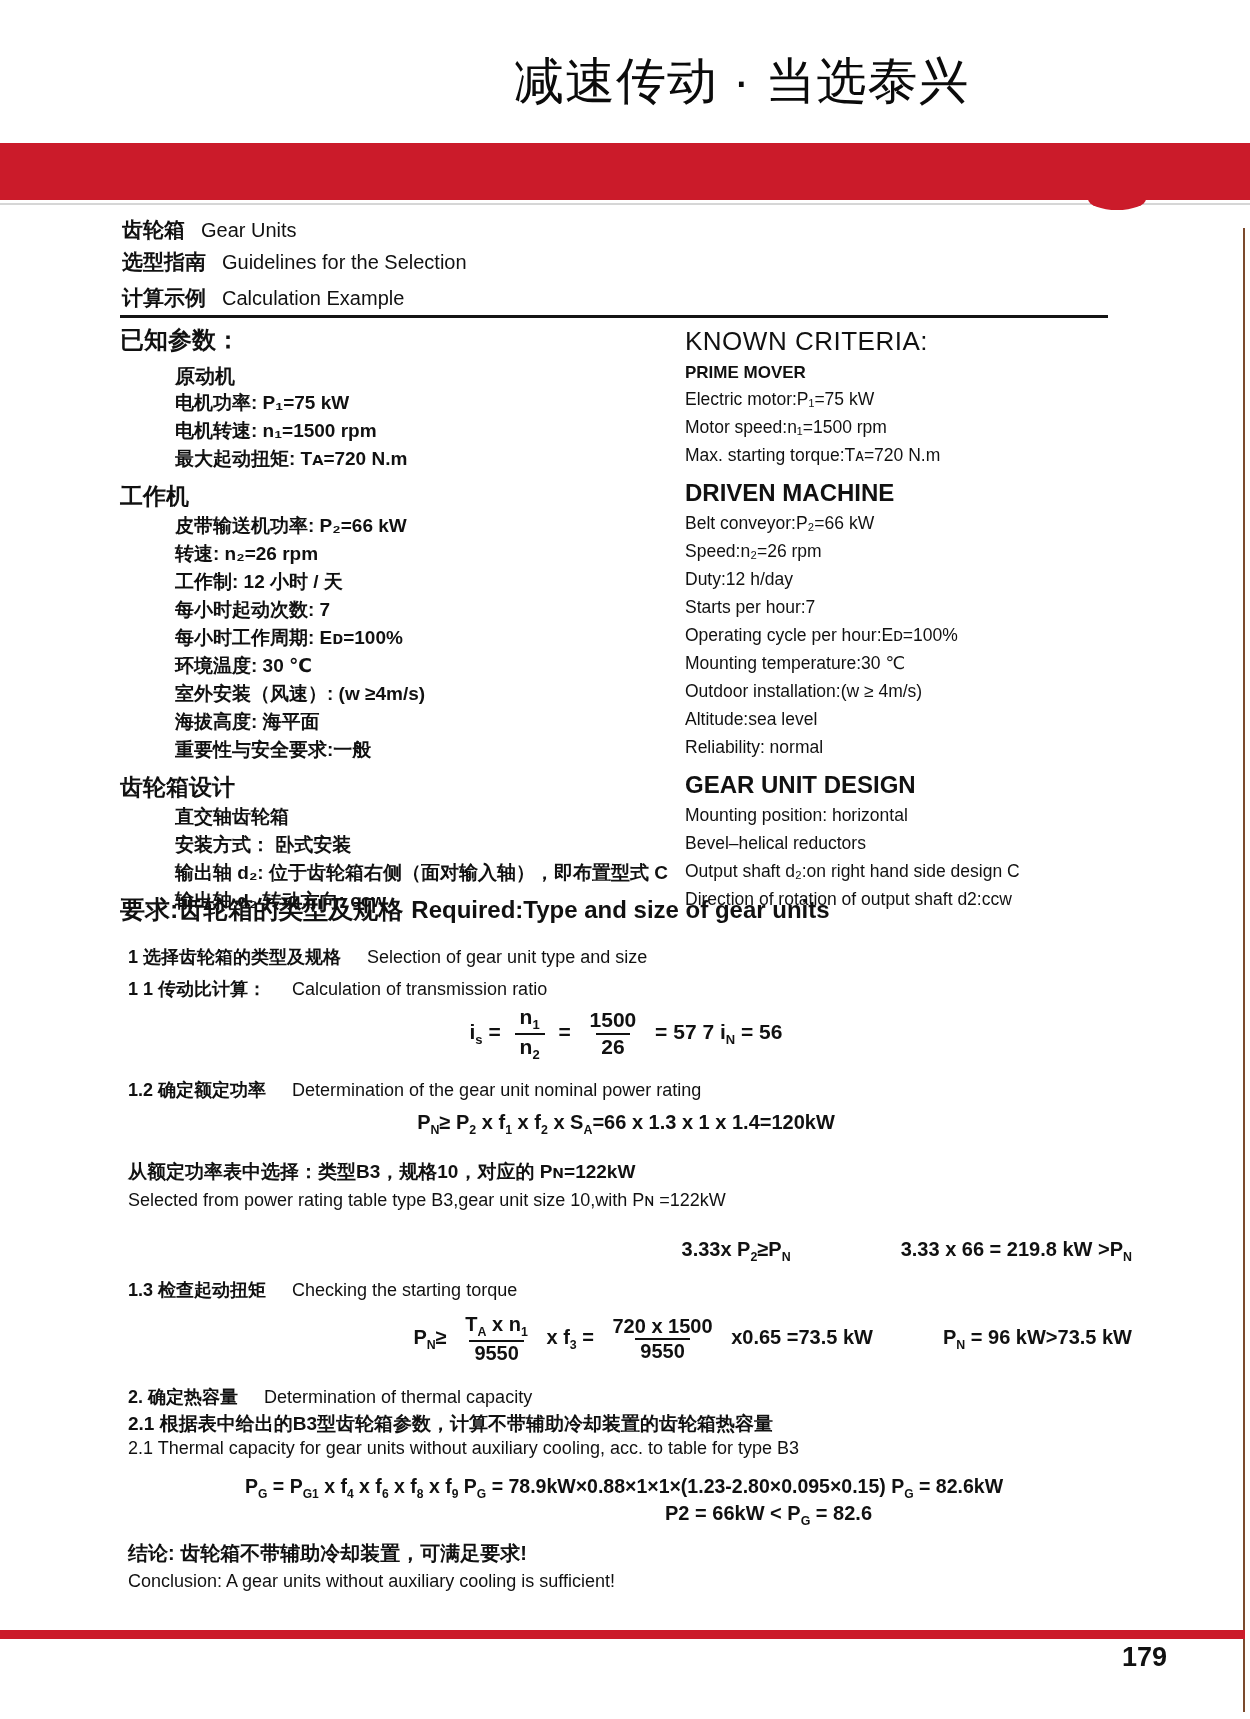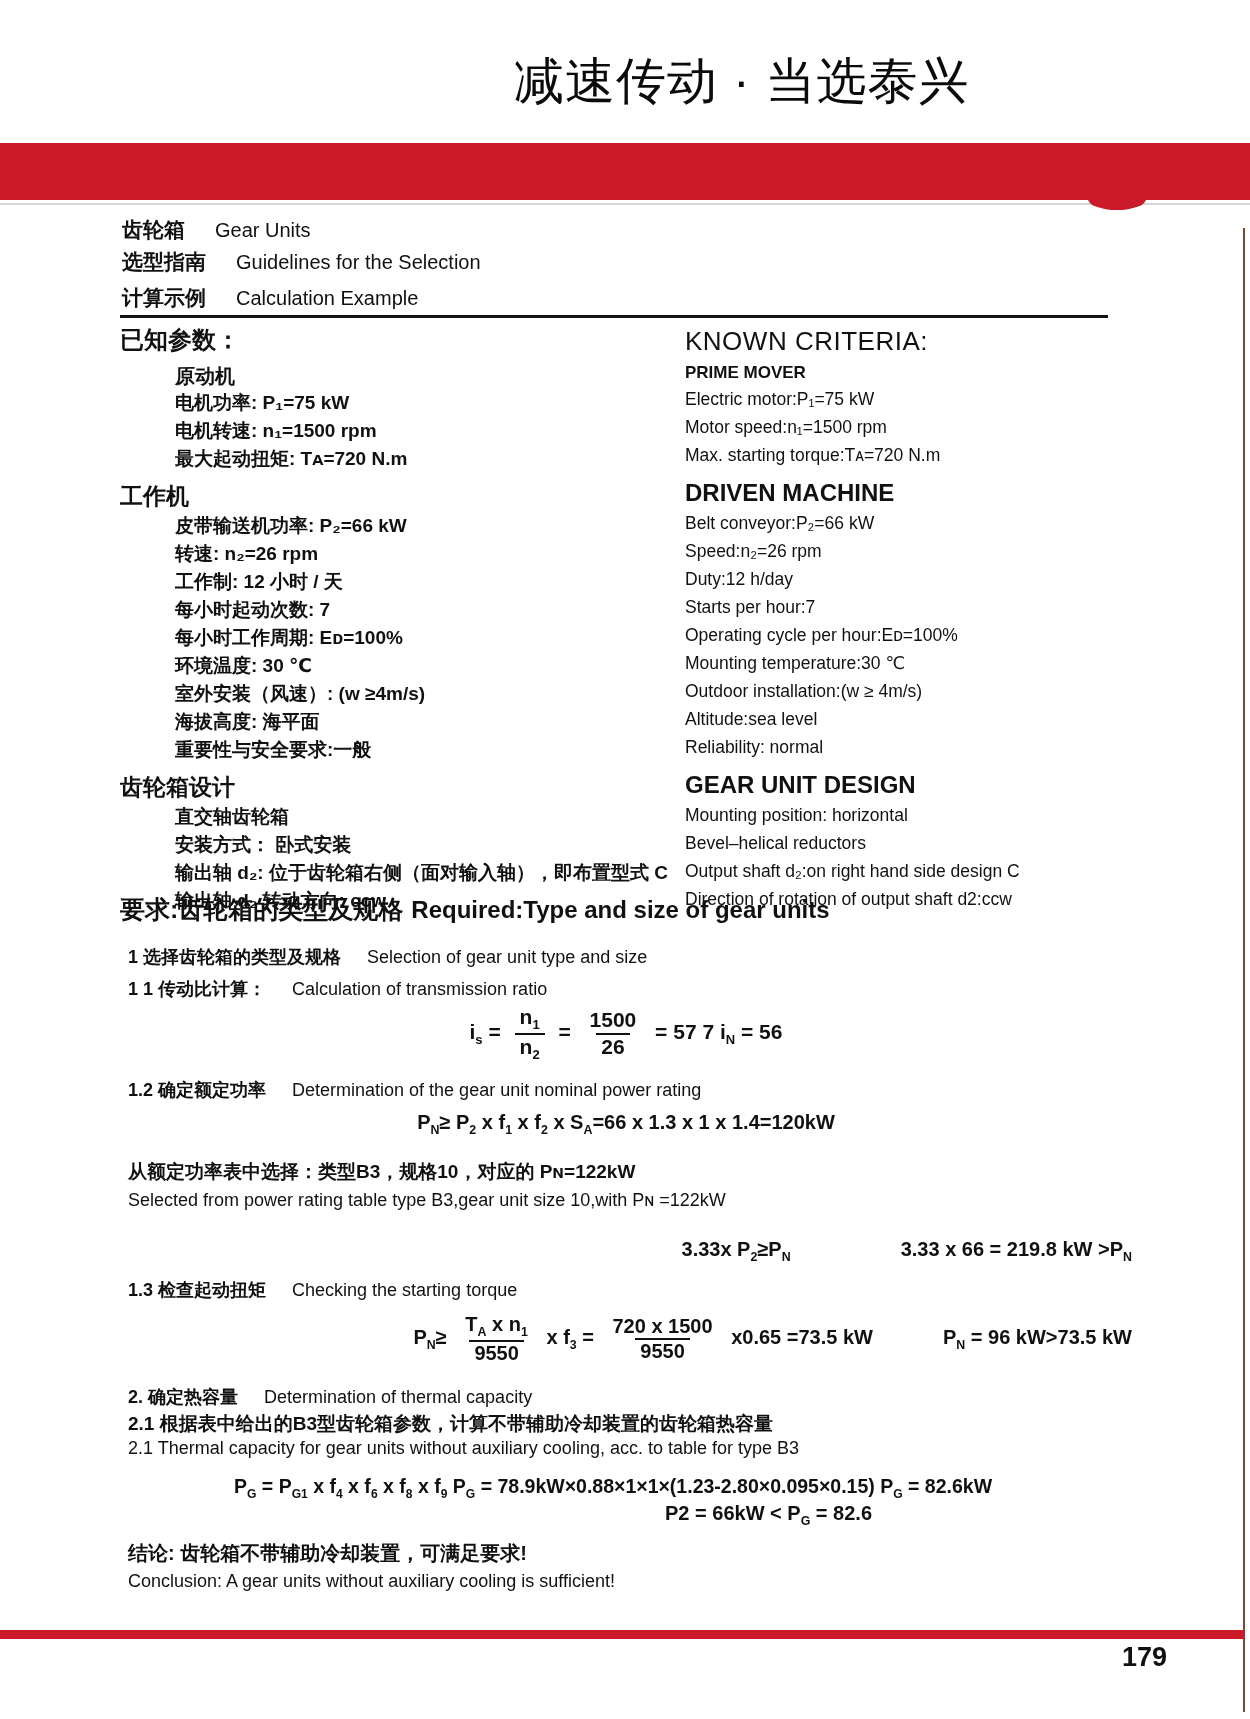--- a/index.html
+++ b/index.html
@@ -10,21 +10,21 @@
   }
   
   .banner-title{position:absolute;left:502px;top:48px;font-size:50px;font-weight:400;letter-spacing:1px;color:#0b0b0b;white-space:nowrap;margin-left:12px;}
   .red-band{position:absolute;left:0;top:143px;width:1250px;height:57px;background:#cb1b2a;}
   .band-shadow{position:absolute;left:0;top:203px;width:1250px;height:2px;background:#d6d6d6;}
   .band-bump{position:absolute;left:1088px;top:199px;width:58px;height:11px;background:#cb1b2a;border-radius:0 0 50% 50% / 0 0 100% 100%;}
   .right-edge{position:absolute;left:1243px;top:228px;width:2px;height:1484px;background:#7b4a2d;}
   
   .hdr-row{position:absolute;left:122px;white-space:nowrap;}
   .hdr-cn{font-size:21px;font-weight:800;}
-  .hdr-en{font-size:20px;font-weight:500;margin-left:30px;}
+  .hdr-en{font-size:20px;font-weight:500;margin-left:16px;}
   .header-rule{position:absolute;left:120px;top:315px;width:988px;height:3px;background:#141414;}
   
   .col-left{position:absolute;left:120px;top:325px;width:556px;}
   .col-right{position:absolute;left:685px;top:325px;width:556px;}
   .sec-title-cn{font-size:24px;font-weight:800;line-height:30px;}
   .sub-head{margin-left:55px;font-size:20px;font-weight:800;line-height:26px;margin-top:8px;}
   .cn-sec{font-size:23px;font-weight:800;line-height:31px;margin-top:8px;}
   .item-cn{margin-left:55px;font-size:19px;font-weight:600;line-height:28px;white-space:nowrap;}
   .en-title{font-size:26px;font-weight:400;line-height:32px;letter-spacing:.5px;}
   .en-sub-head{font-size:17px;font-weight:700;line-height:24px;margin-top:4px;}
@@ -171,21 +171,21 @@
           </span> x0.65 =73.5 kW</span>
       <span class="formula">P<sub>N</sub> =  96 kW&gt;73.5 kW</span>
     </div>
 
     <div class="calc-line" style="top:440px;left:8px">
       <span class="step-cn">2.  确定热容量</span><span class="step-en">Determination of thermal capacity</span>
     </div>
     <div class="calc-line sel-cn" style="top:466px;left:8px">2.1 根据表中给出的B3型齿轮箱参数，计算不带辅助冷却装置的齿轮箱热容量</div>
     <div class="calc-line sel-en" style="top:493px;left:8px">2.1 Thermal capacity for gear units  without  auxiliary cooling, acc. to table for type B3</div>
 
-    <div class="calc-line formula" style="top:530px;left:114px;font-size:19.5px">P<sub>G</sub> = P<sub>G1</sub> x f<sub>4</sub> x f<sub>6</sub> x f<sub>8</sub> x f<sub>9</sub>  P<sub>G</sub>  =  78.9kW×0.88×1×1×(1.23-2.80×0.095×0.15) P<sub>G</sub> = 82.6kW</div>
+    <div class="calc-line formula" style="top:530px;left:125px;font-size:19.5px">P<sub>G</sub> = P<sub>G1</sub> x f<sub>4</sub> x f<sub>6</sub> x f<sub>8</sub> x f<sub>9</sub>  P<sub>G</sub>  =  78.9kW×0.88×1×1×(1.23-2.80×0.095×0.15) P<sub>G</sub> = 82.6kW</div>
     <div class="calc-line formula" style="top:557px;left:545px">P2 = 66kW &lt; P<sub>G</sub> = 82.6</div>
 
     <div class="calc-line conc-cn" style="top:595px;left:8px">结论: 齿轮箱不带辅助冷却装置，可满足要求!</div>
     <div class="calc-line conc-en" style="top:626px;left:8px">Conclusion: A gear units without auxiliary cooling is sufficient!</div>
   </div>
 
   <div class="bottom-rule"></div>
   <div class="page-number">179</div>
 
 </div>

